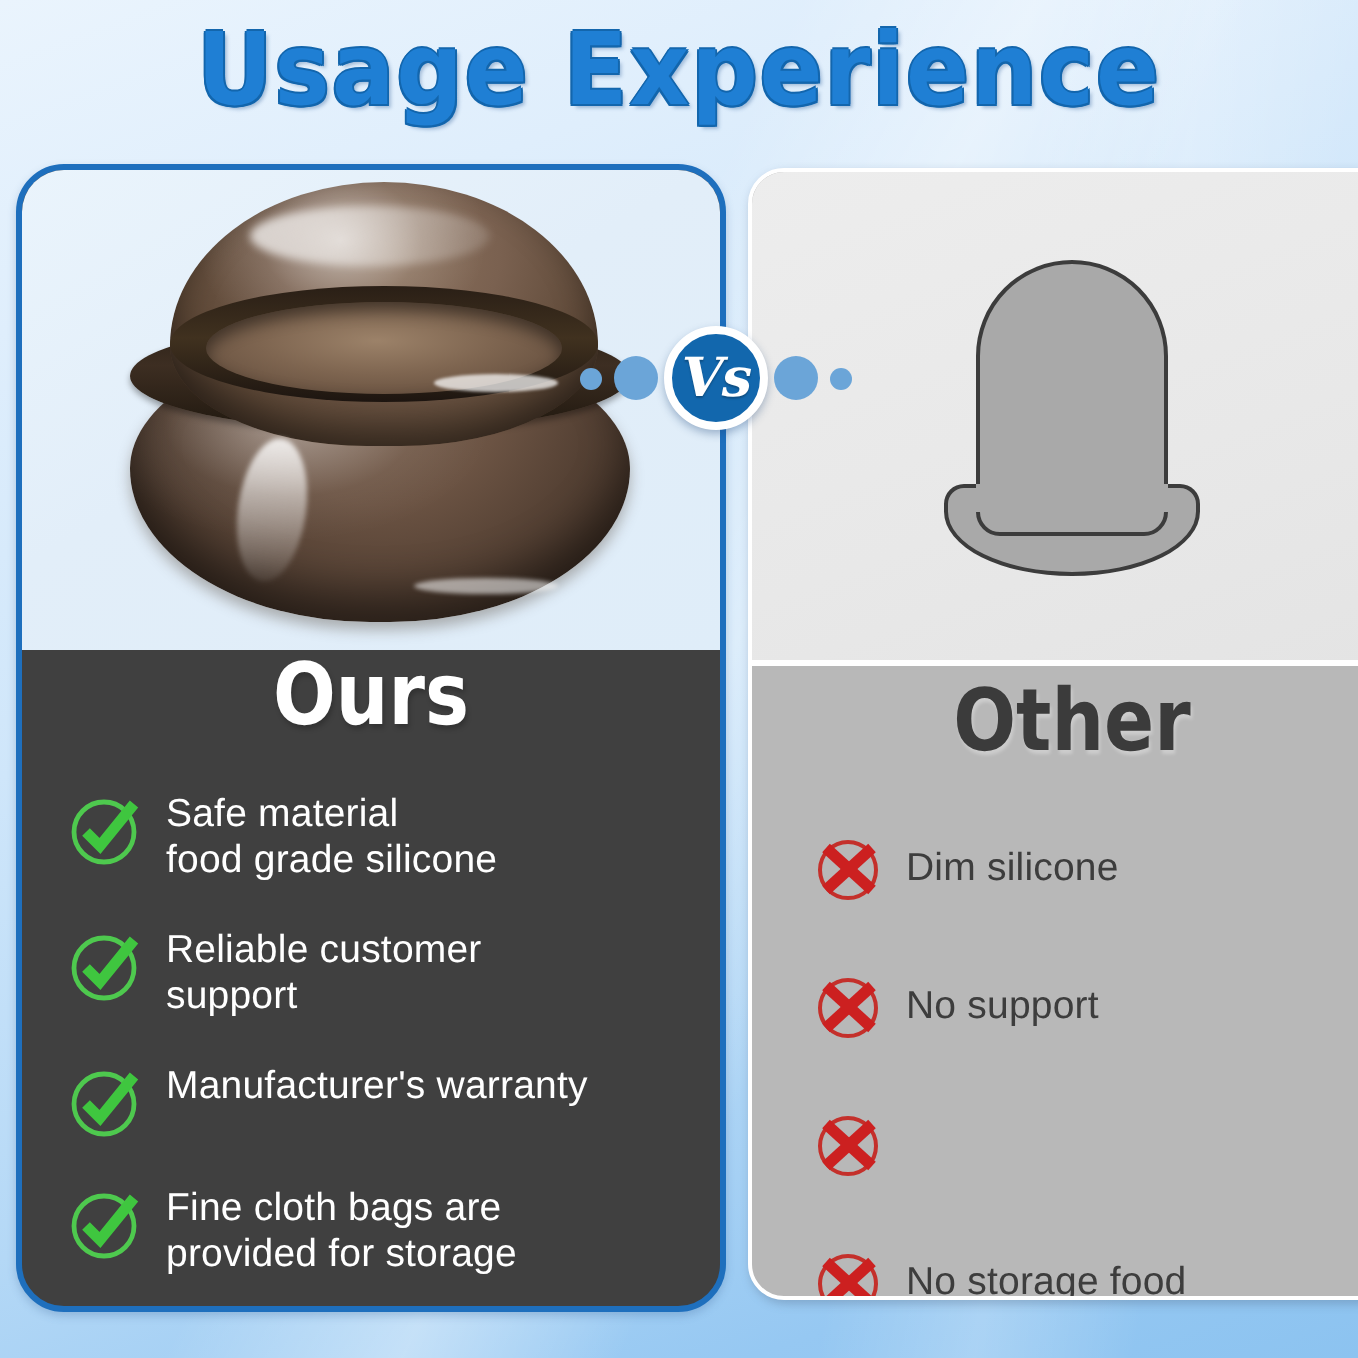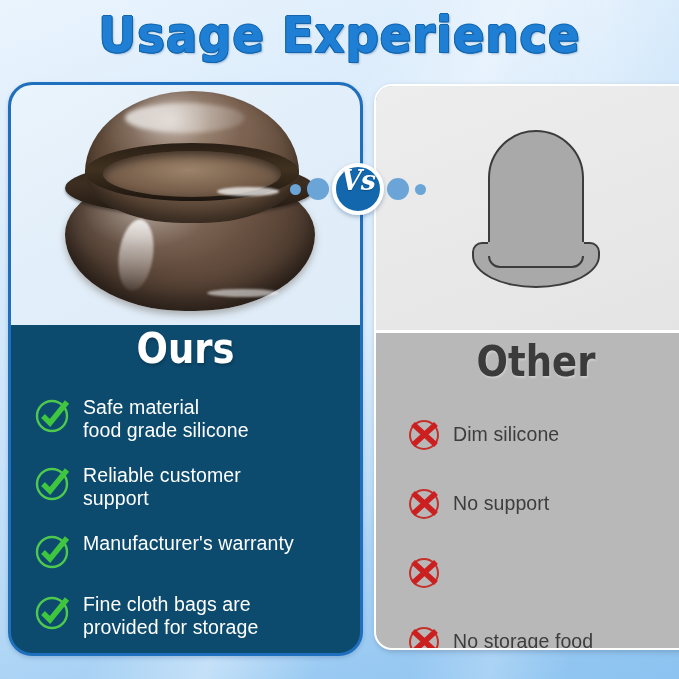--- a/index.html
+++ b/index.html
@@ -32,21 +32,21 @@
       1px 0 0 #1366ad, -1px 0 0 #1366ad, 0 1px 0 #1366ad, 0 -1px 0 #1366ad,
       1px 1px 0 #1366ad, -1px 1px 0 #1366ad, 2px 2px 2px rgba(40,90,150,0.35);
     white-space:nowrap;
   }
 
   
   .panel-ours{
     position:absolute; left:8px; top:82px; width:355px; height:574px;
     border:3px solid #1e6fbd;
     border-radius:24px;
-    background:#0c4a6e;
+    background:#404040;
     box-shadow:0 2px 4px rgba(60,100,150,0.28);
     overflow:hidden;
     z-index:4;
   }
   .ours-photo{
     position:absolute; left:0; top:0; width:100%; height:240px;
     background:linear-gradient(150deg,#eaf4fc 0%,#e2eef9 45%,#dfedf9 100%);
     overflow:hidden;
   }
   
@@ -179,21 +179,21 @@
   }
   .dot{ border-radius:50%; background:#6ba5d8; flex:0 0 auto; }
   .dot.s{ width:11px; height:11px; }
   .dot.m{ width:22px; height:22px; }
   .gap{ width:6px; flex:0 0 auto; }
   .vs-badge{
     flex:0 0 auto; width:52px; height:52px; border-radius:50%;
     background:#1267ad;
     border:4px solid #ffffff;
     box-shadow:0 2px 4px rgba(30,70,120,0.35);
-    display:flex; align-items:flex-start; justify-content:center;
+    display:flex; align-items:center; justify-content:center;
     margin:0 3px;
   }
   .vs-badge span{
     font-family:"DejaVu Serif", serif;
     font-weight:bold; font-style:italic;
     font-size:27px; color:#ffffff; line-height:1;
     letter-spacing:-1px;
     text-shadow:0 1px 1px rgba(0,0,0,0.25);
   }
 </style>

